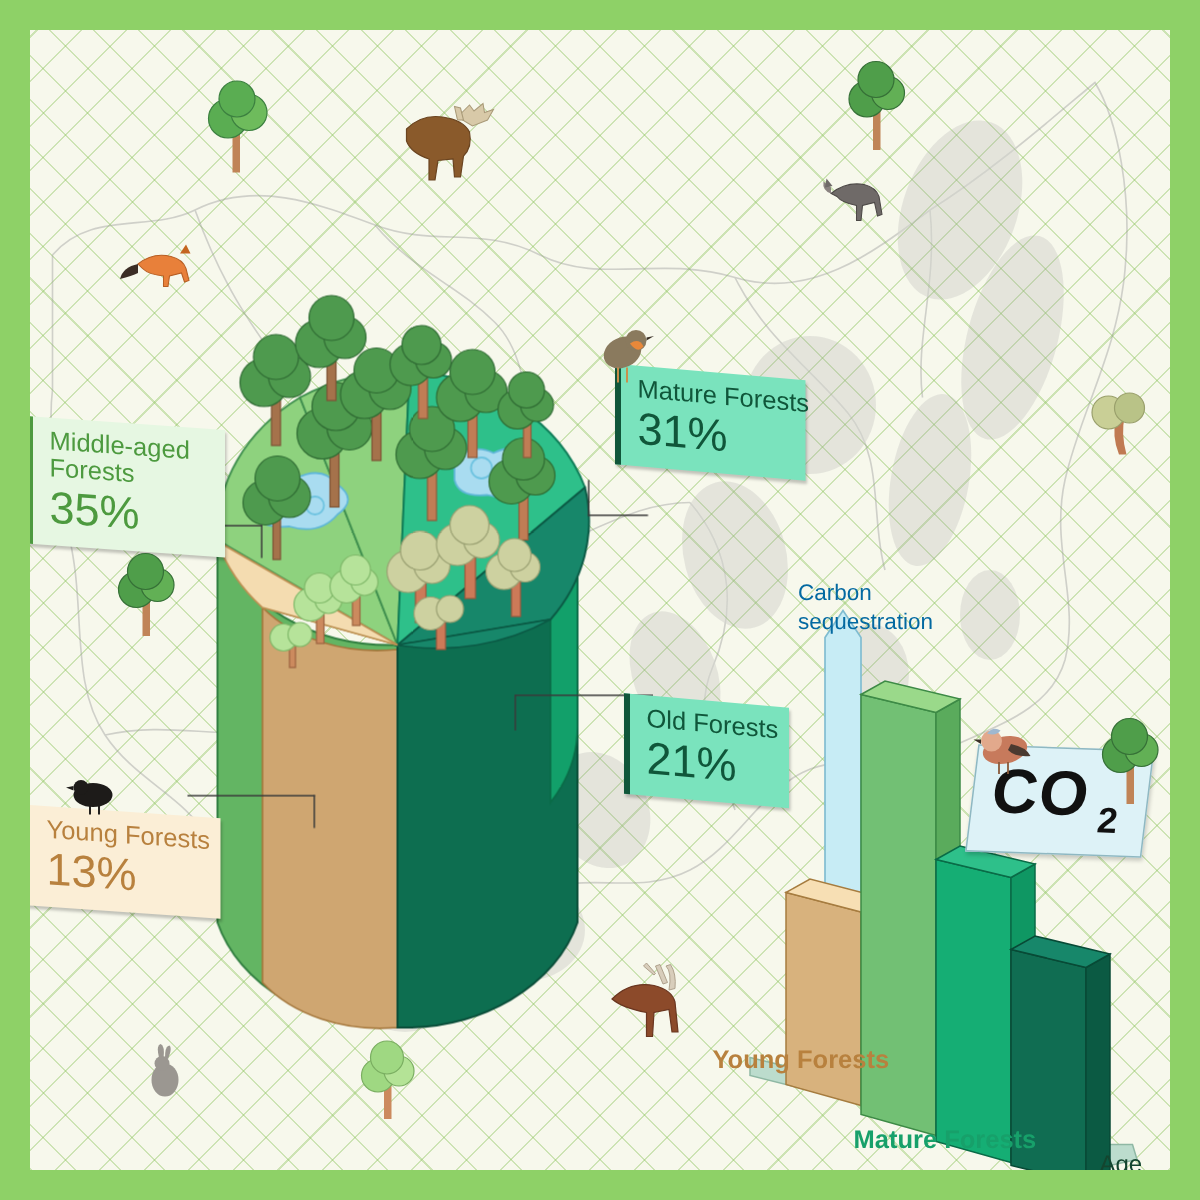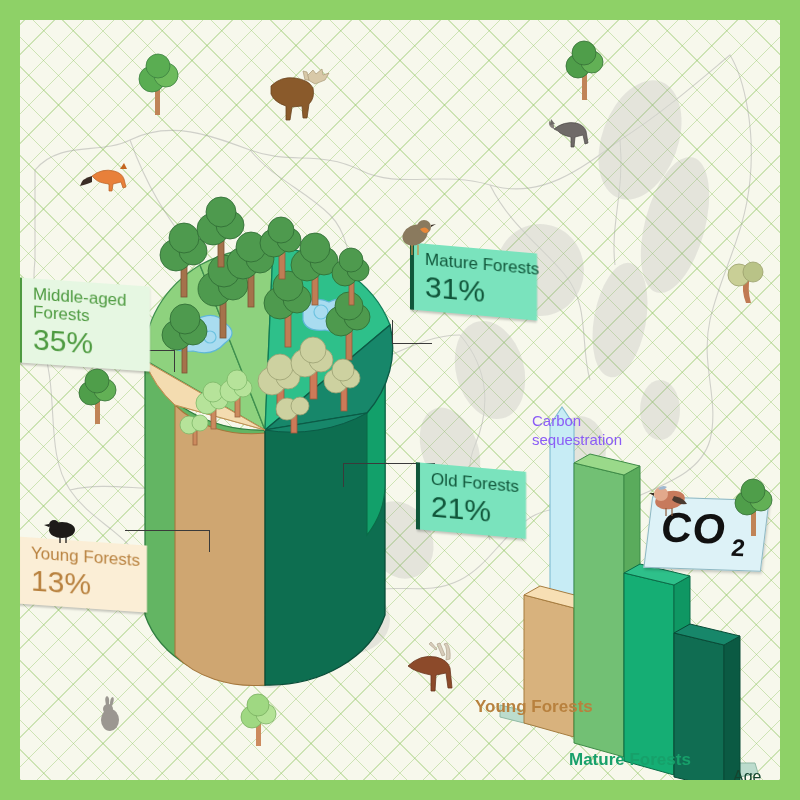--- a/index.html
+++ b/index.html
@@ -26,21 +26,21 @@
   .leader{position:absolute;border:0;border-top:1.4px solid #3a3a3a;}
   .leaderv{position:absolute;border-left:1.4px solid #3a3a3a;}
   .barlabel{position:absolute;font-size:17px;font-weight:bold;white-space:nowrap;}
   .axlabel{position:absolute;font-size:15px;color:#14452f;}
   .co2box{position:absolute;background:#ddf2f7;border:1px solid #8fb8c2;
      box-shadow:1px 2px 3px rgba(0,0,0,.2);
      transform:rotate(7deg) skewY(-5deg);}
   .co2txt{font-size:42px;font-weight:bold;color:#111;letter-spacing:1px;
      position:absolute;left:12px;top:6px;}
   .co2sub{font-size:24px;font-weight:bold;color:#111;position:absolute;left:84px;top:34px;}
-  .ctitle{position:absolute;font-size:15px;color:#8b5cf6;line-height:1.25;margin-top:25px;}
+  .ctitle{position:absolute;font-size:15px;color:#0369a1;line-height:1.25;}
 </style>
 </head>
 <body>
 
 <div id="stage">
   <div id="panel">
 
     <div id="grid"></div>
 
     <div id="mapwrap">

